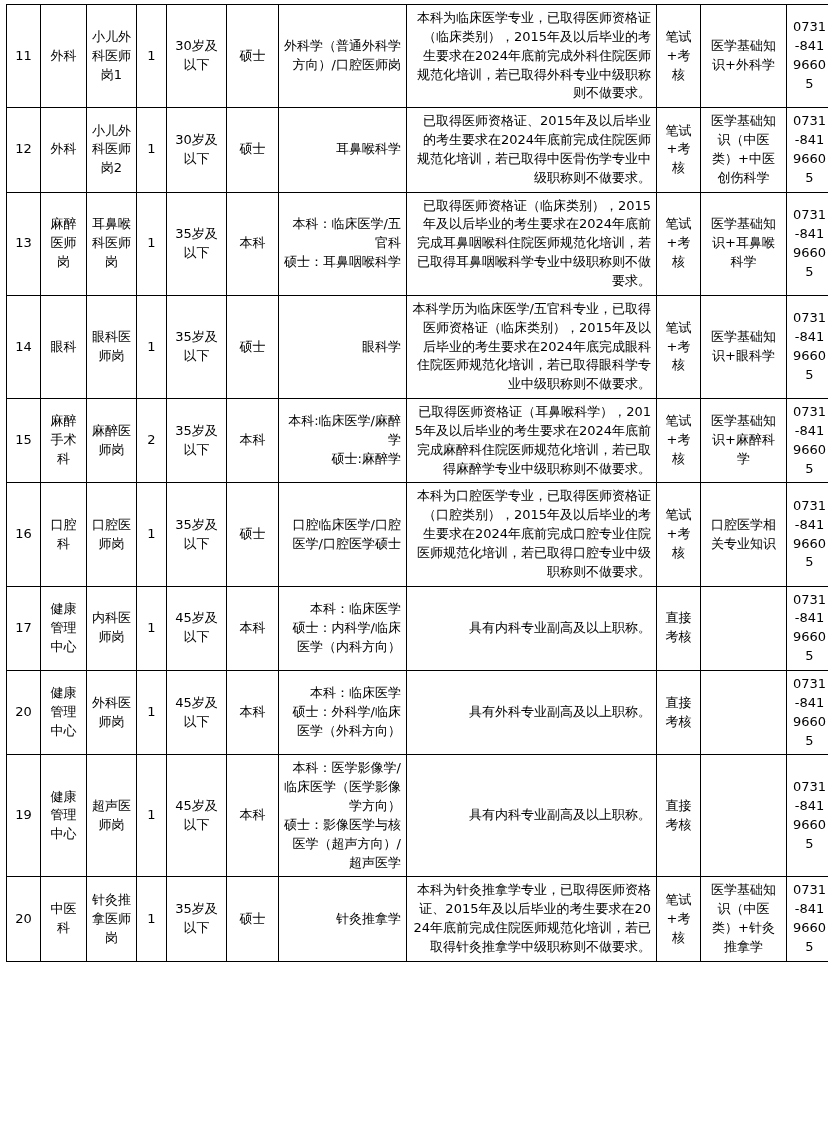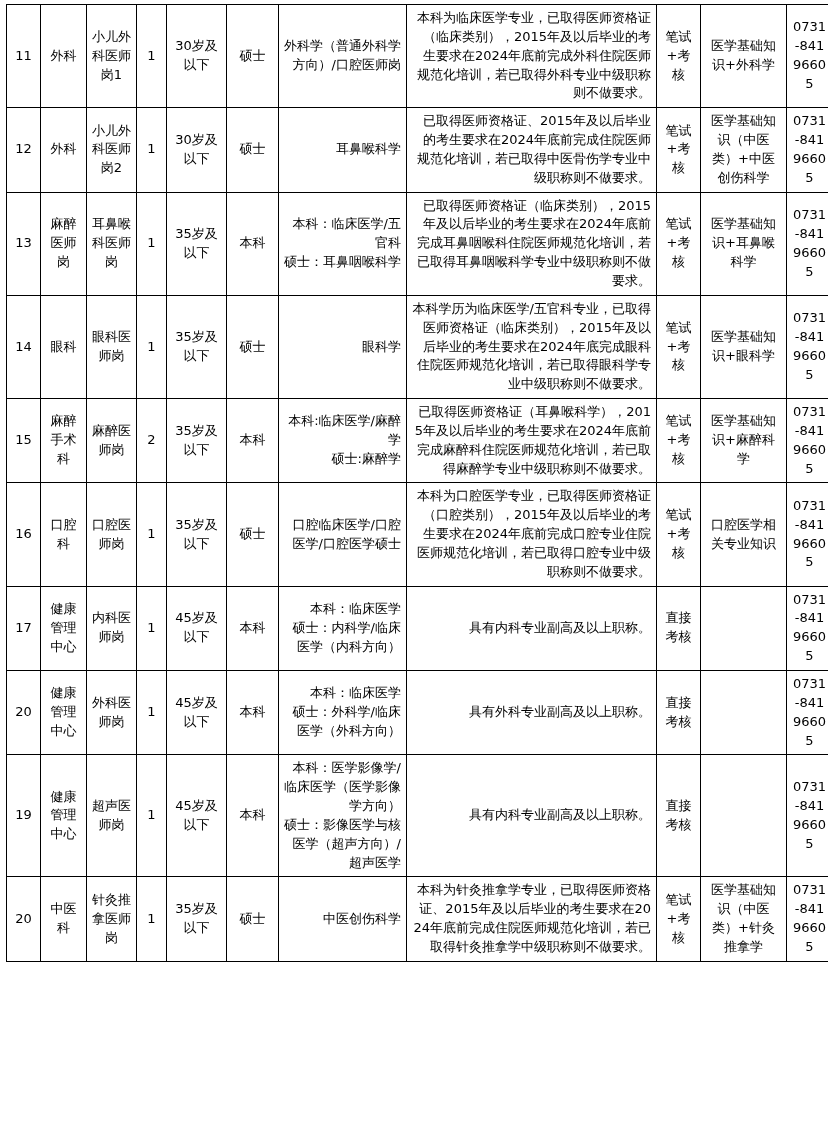--- a/index.html
+++ b/index.html
@@ -199,21 +199,21 @@
         <td class="tel">0731-84196605</td>
       </tr>
 
       <tr>
         <td class="c-center">20</td>
         <td class="c-center">中医科</td>
         <td class="c-center">针灸推拿医师岗</td>
         <td class="c-center">1</td>
         <td class="c-center">35岁及以下</td>
         <td class="c-center">硕士</td>
-        <td class="c-left cellwrap">中医创伤科学</td>
+        <td class="c-left cellwrap">针灸推拿学</td>
         <td class="c-left">本科为针灸推拿学专业，已取得医师资格证、2015年及以后毕业的考生要求在2024年底前完成住院医师规范化培训，若已取得针灸推拿学中级职称则不做要求。</td>
         <td class="c-center">笔试+考核</td>
         <td class="c-center">医学基础知识（中医类）+针灸推拿学</td>
         <td class="tel">0731-84196605</td>
       </tr>
 
     </tbody>
   </table>
 </div>
 

